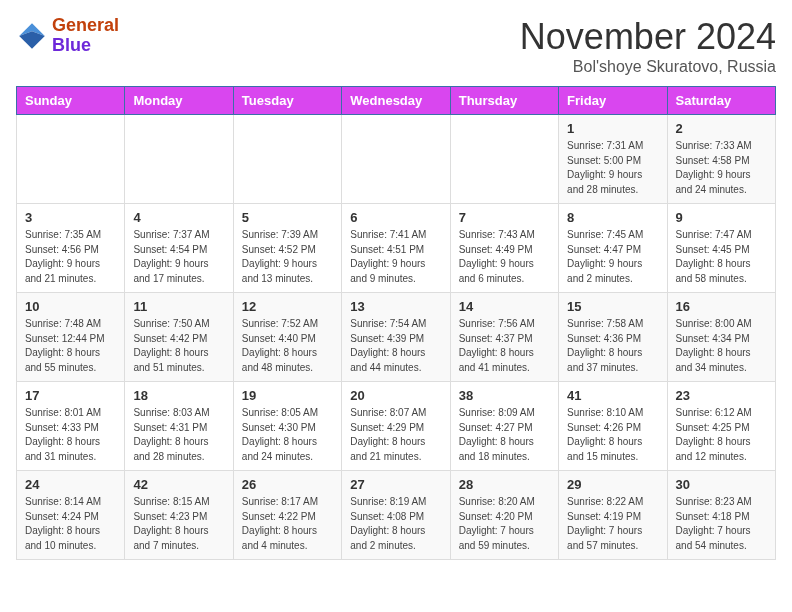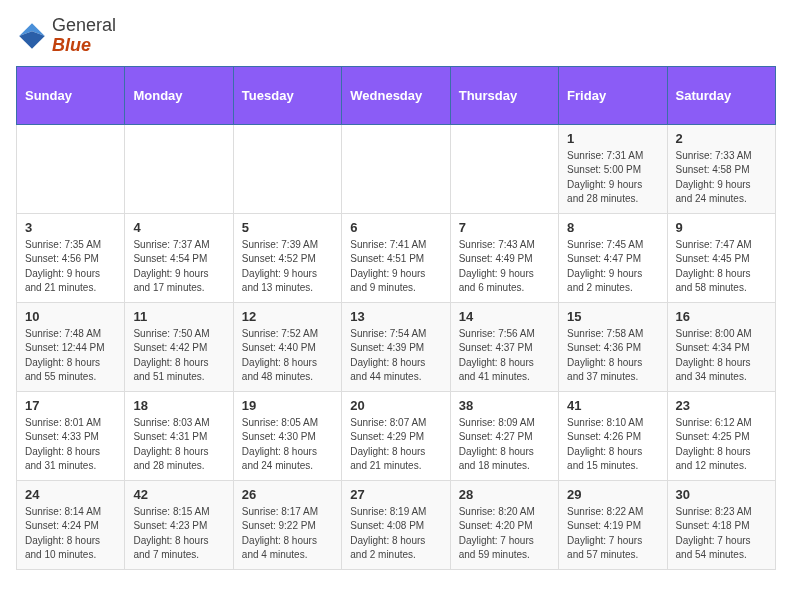--- a/index.html
+++ b/index.html
@@ -21,28 +21,27 @@
       align-items: center;
       gap: 4px;
     }
     .logo-text {
       display: flex;
       flex-direction: column;
       line-height: 1.1;
     }
     .logo-general {
       font-size: 18px;
-      font-weight: normal;
-      color: #404040;
+      font-weight: bold;
+      color: #c2410c;
     }
     .logo-blue {
       font-size: 18px;
       font-weight: bold;
-      color: #c2410c;
-      font-style: italic;
+      color: #6d28d9;
     }
     .logo-icon {
       width: 32px;
       height: 32px;
     }
     .title-section {
       text-align: right;
     }
     .month-title {
       font-size: 36px;
@@ -52,24 +51,24 @@
     .location-title {
       font-size: 16px;
       color: #555;
     }
     .calendar-table {
       width: 100%;
       border-collapse: collapse;
       table-layout: fixed;
     }
     .calendar-table thead tr th {
-      background-color: #8b5cf6;
+      background-color: #d946ef;
       color: #fff;
       text-align: left;
-      padding: 21px 8px;
+      padding: 6px 8px;
       font-size: 13px;
       font-weight: bold;
       border: 1px solid #3a6fa8;
     }
     .calendar-table tbody tr td {
       vertical-align: top;
       padding: 6px 8px;
       border: 1px solid #ddd;
       font-size: 10.5px;
       color: #333;
@@ -101,20 +100,24 @@
   <div class="logo">
     <svg class="logo-icon" viewBox="0 0 40 40" xmlns="http://www.w3.org/2000/svg">
       <polygon points="20,4 36,20 20,14 4,20" fill="#4a90d9"></polygon>
       <polygon points="20,14 36,20 20,36 4,20" fill="#2a5fa8"></polygon>
     </svg>
     <div class="logo-text">
       <span class="logo-general">General</span>
       <span class="logo-blue">Blue</span>
     </div>
   </div>
+  <div class="title-section">
+    <div class="month-title">November 2024</div>
+    <div class="location-title">Bol'shoye Skuratovo, Russia</div>
+  </div>
 </div>
 
 <table class="calendar-table">
   <thead>
     <tr>
     <th>Sunday</th>
         <th>Monday</th>
         <th>Tuesday</th>
         <th>Wednesday</th>
         <th>Thursday</th>
@@ -283,21 +286,21 @@
         </td>
         <td>
           <span class="day-number">42</span>
           <div class="day-detail">Sunrise: 8:15 AM
 Sunset: 4:23 PM
 Daylight: 8 hours and 7 minutes.</div>
         </td>
         <td>
           <span class="day-number">26</span>
           <div class="day-detail">Sunrise: 8:17 AM
-Sunset: 9:22 PM
+Sunset: 4:22 PM
 Daylight: 8 hours and 4 minutes.</div>
         </td>
         <td>
           <span class="day-number">27</span>
           <div class="day-detail">Sunrise: 8:19 AM
 Sunset: 4:08 PM
 Daylight: 8 hours and 2 minutes.</div>
         </td>
         <td>
           <span class="day-number">28</span>

